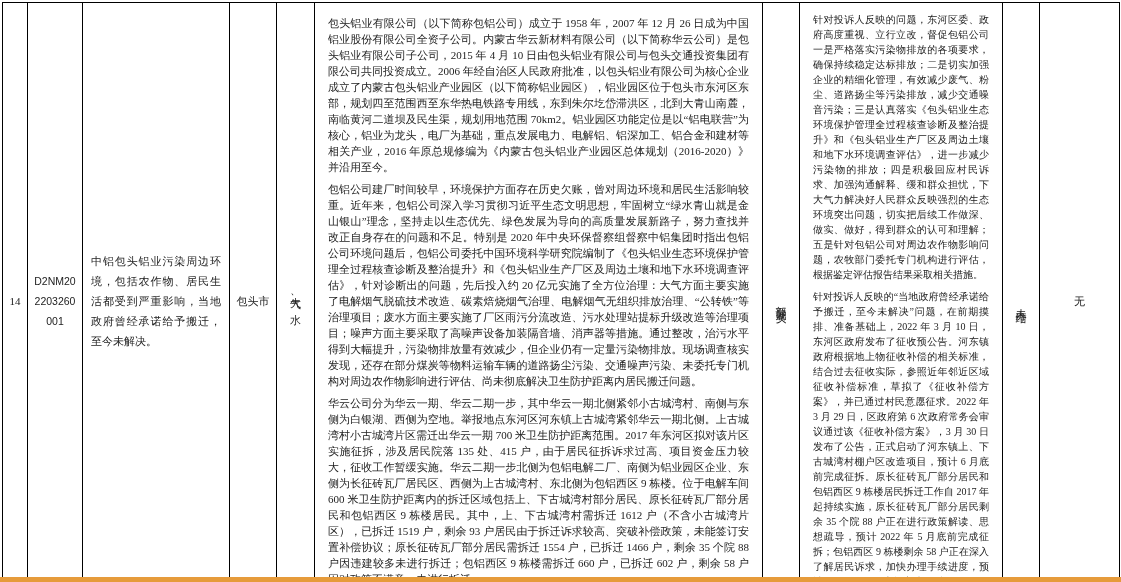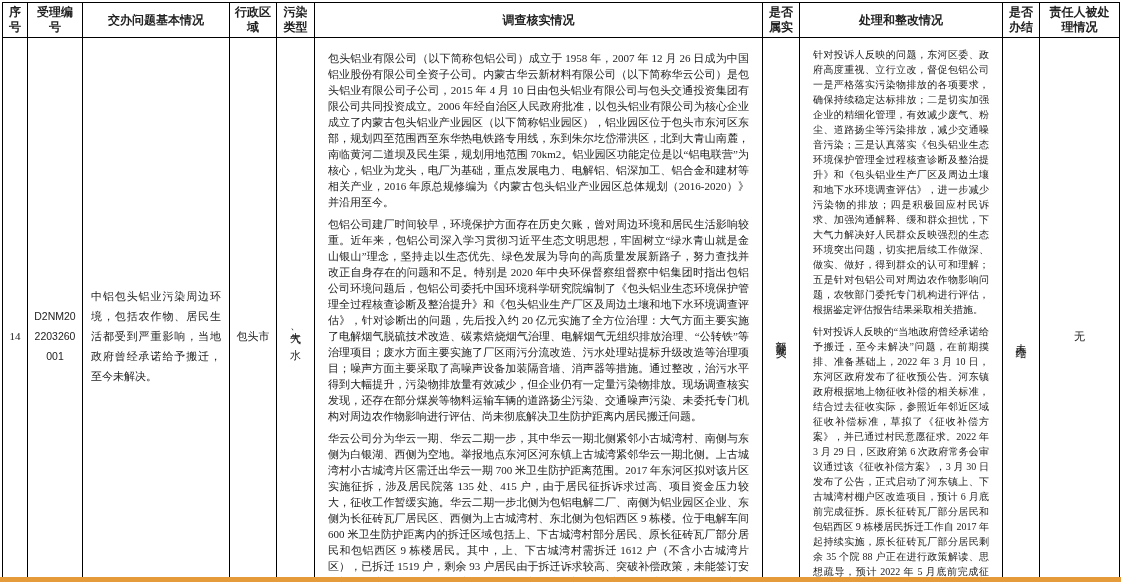--- a/index.html
+++ b/index.html
@@ -59,32 +59,20 @@
       <col style="width:147px">
     <col style="width:47px">
       <col style="width:38px">
       <col style="width:448px">
     <col style="width:37px">
       <col style="width:203px">
       <col style="width:37px">
     <col style="width:80px">
   </colgroup>
   <tbody>
-      <tr>
-    <th>序号</th>
-    <th>受理编号</th>
-    <th>交办问题基本情况</th>
-    <th>行政区域</th>
-    <th>污染类型</th>
-    <th>调查核实情况</th>
-    <th>是否属实</th>
-    <th>处理和整改情况</th>
-    <th>是否办结</th>
-    <th>责任人被处理情况</th>
-  </tr>
   <tr class="main-row">
     <td class="center-cell">14</td>
     <td class="caseno-cell">D2NM202203260001</td>
     <td class="problem-cell">中铝包头铝业污染周边环境，包括农作物、居民生活都受到严重影响，当地政府曾经承诺给予搬迁，至今未解决。</td>
     <td class="center-cell">包头市</td>
     <td class="center-cell">
       <span class="v-text">大气、水</span>
     </td>
     <td class="verify-cell">
       <p>包头铝业有限公司（以下简称包铝公司）成立于 1958 年，2007 年 12 月 26 日成为中国铝业股份有限公司全资子公司。内蒙古华云新材料有限公司（以下简称华云公司）是包头铝业有限公司子公司，2015 年 4 月 10 日由包头铝业有限公司与包头交通投资集团有限公司共同投资成立。2006 年经自治区人民政府批准，以包头铝业有限公司为核心企业成立了内蒙古包头铝业产业园区（以下简称铝业园区），铝业园区位于包头市东河区东部，规划四至范围西至东华热电铁路专用线，东到朱尔圪岱滞洪区，北到大青山南麓，南临黄河二道坝及民生渠，规划用地范围 70km2。铝业园区功能定位是以“铝电联营”为核心，铝业为龙头，电厂为基础，重点发展电力、电解铝、铝深加工、铝合金和建材等相关产业，2016 年原总规修编为《内蒙古包头铝业产业园区总体规划（2016-2020）》并沿用至今。</p>

